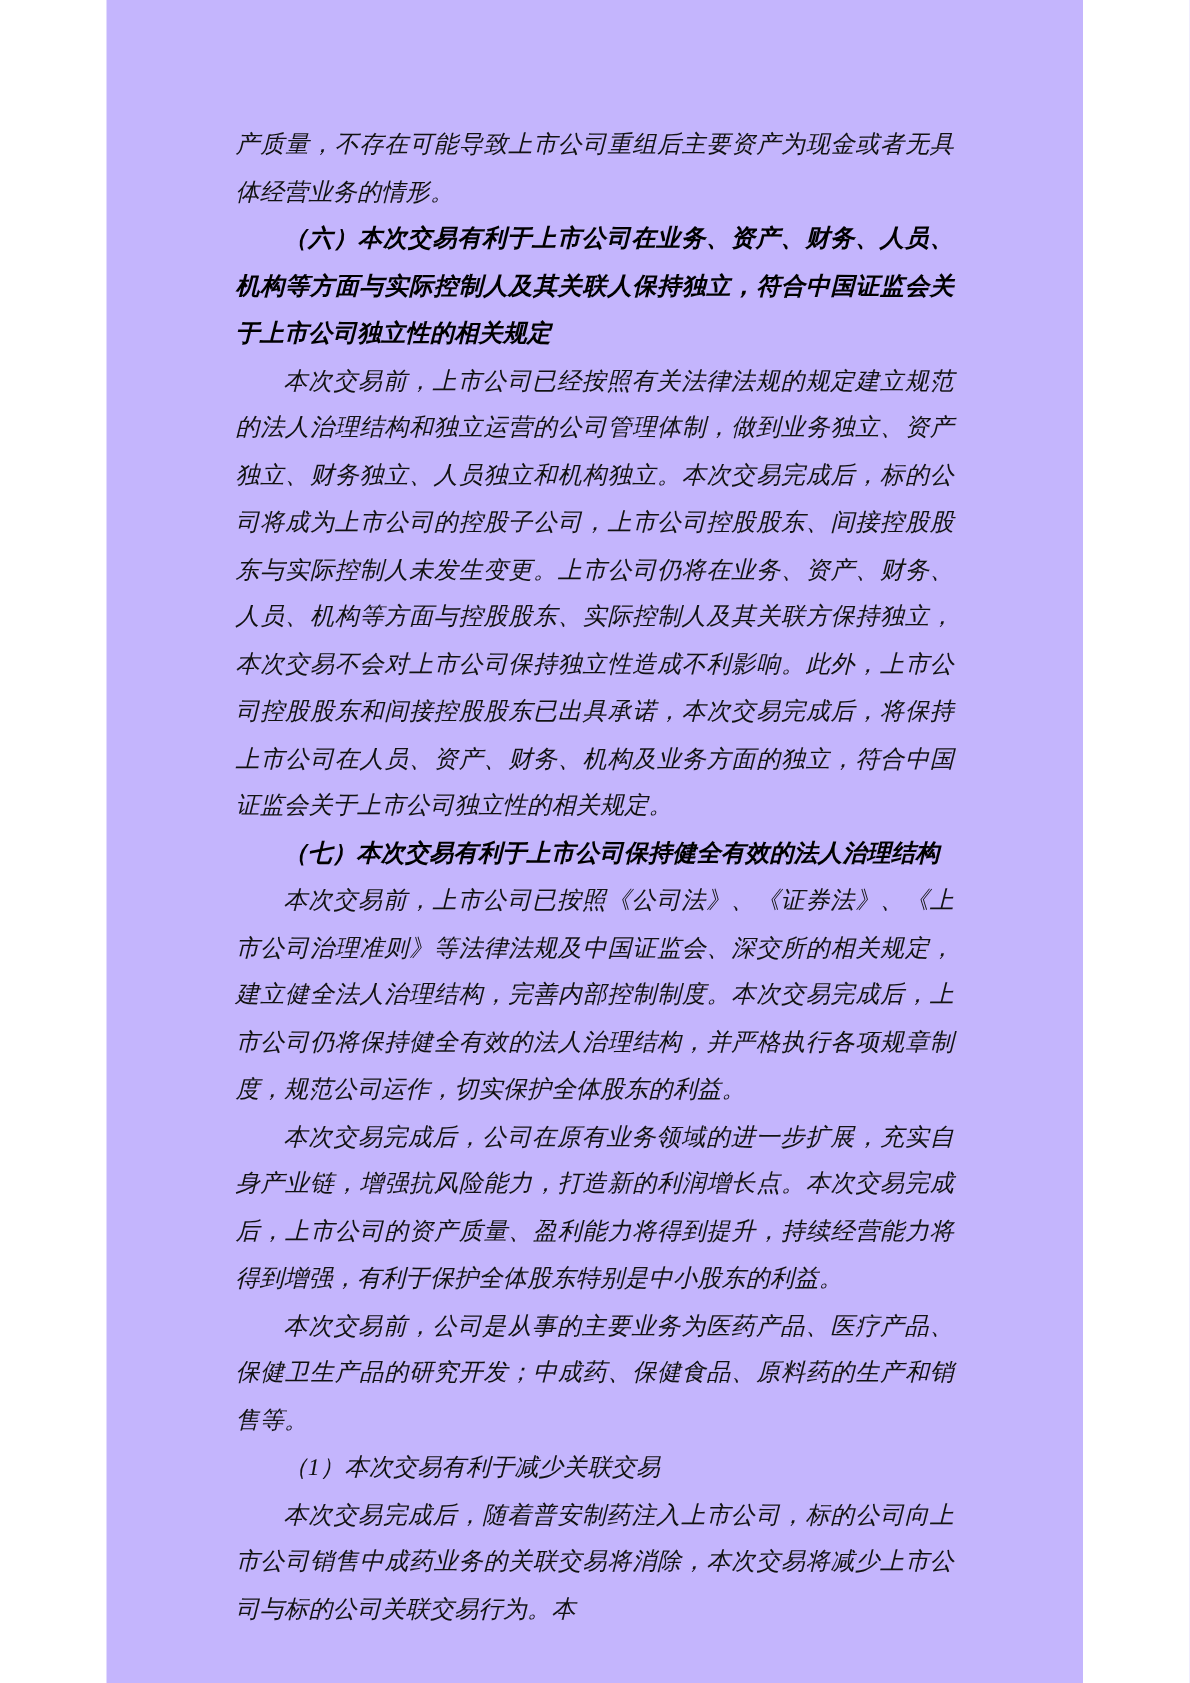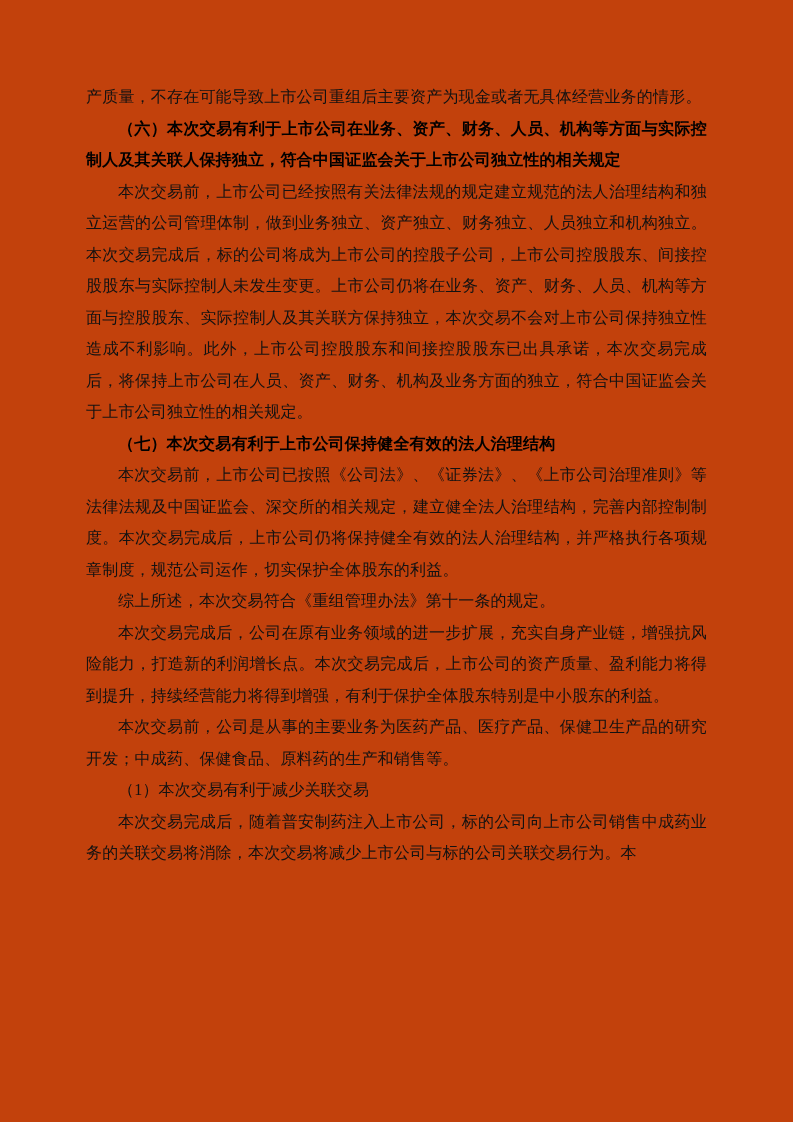--- a/index.html
+++ b/index.html
@@ -2,31 +2,32 @@
 <html><head>
 <meta charset="utf-8">
 <style>
   html, body {
     margin: 0;
     padding: 0;
     background: #ffffff;
   }
   .page {
     position: relative;
-    width: 793px;
+    width: 651px;
     height: 1122px;
     margin: 0 auto;
-    background: #c2410c;
+    background: #c4b5fd;
     overflow: hidden;
     box-sizing: border-box;
     padding: 81px 86px 0 86px;
     font-family: "Liberation Serif", "DejaVu Serif", serif;
     font-size: 16px;
     line-height: 31.5px;
     color: #121212;
+    font-style: italic;
   }
   .para {
     margin: 0;
     padding: 0;
     text-align: justify;
     text-indent: 2em;
     letter-spacing: 0.2px;
   }
   .para.noindent {
     text-indent: 0;
@@ -38,18 +39,17 @@
 </style>
 </head>
 <body>
 
 <div class="page">
   <p class="para noindent">产质量，不存在可能导致上市公司重组后主要资产为现金或者无具体经营业务的情形。</p>
   <p class="para bold">（六）本次交易有利于上市公司在业务、资产、财务、人员、机构等方面与实际控制人及其关联人保持独立，符合中国证监会关于上市公司独立性的相关规定</p>
   <p class="para">本次交易前，上市公司已经按照有关法律法规的规定建立规范的法人治理结构和独立运营的公司管理体制，做到业务独立、资产独立、财务独立、人员独立和机构独立。本次交易完成后，标的公司将成为上市公司的控股子公司，上市公司控股股东、间接控股股东与实际控制人未发生变更。上市公司仍将在业务、资产、财务、人员、机构等方面与控股股东、实际控制人及其关联方保持独立，本次交易不会对上市公司保持独立性造成不利影响。此外，上市公司控股股东和间接控股股东已出具承诺，本次交易完成后，将保持上市公司在人员、资产、财务、机构及业务方面的独立，符合中国证监会关于上市公司独立性的相关规定。</p>
   <p class="para bold">（七）本次交易有利于上市公司保持健全有效的法人治理结构</p>
   <p class="para">本次交易前，上市公司已按照《公司法》、《证券法》、《上市公司治理准则》等法律法规及中国证监会、深交所的相关规定，建立健全法人治理结构，完善内部控制制度。本次交易完成后，上市公司仍将保持健全有效的法人治理结构，并严格执行各项规章制度，规范公司运作，切实保护全体股东的利益。</p>
-  <p class="para">综上所述，本次交易符合《重组管理办法》第十一条的规定。</p>
   <p class="para">本次交易完成后，公司在原有业务领域的进一步扩展，充实自身产业链，增强抗风险能力，打造新的利润增长点。本次交易完成后，上市公司的资产质量、盈利能力将得到提升，持续经营能力将得到增强，有利于保护全体股东特别是中小股东的利益。</p>
   <p class="para">本次交易前，公司是从事的主要业务为医药产品、医疗产品、保健卫生产品的研究开发；中成药、保健食品、原料药的生产和销售等。</p>
   <p class="para">（1）本次交易有利于减少关联交易</p>
   <p class="para">本次交易完成后，随着普安制药注入上市公司，标的公司向上市公司销售中成药业务的关联交易将消除，本次交易将减少上市公司与标的公司关联交易行为。本</p>
 </div>
 
 </body></html>

